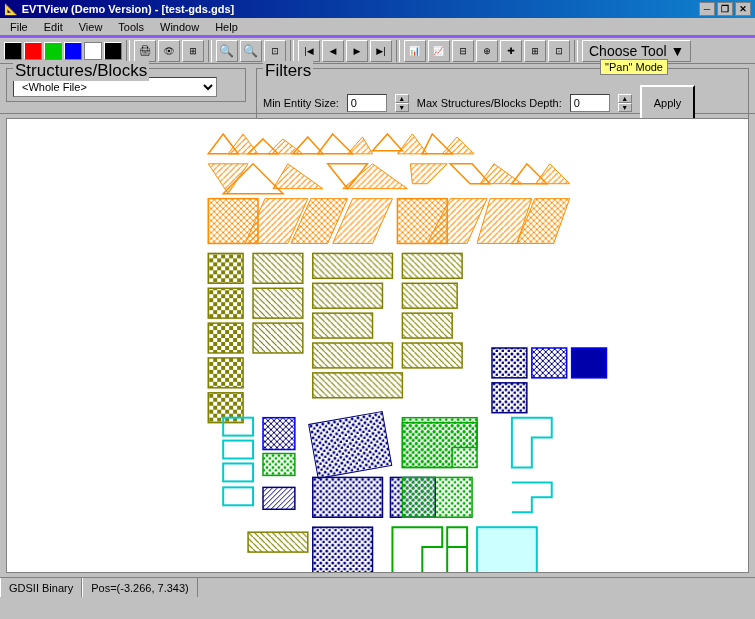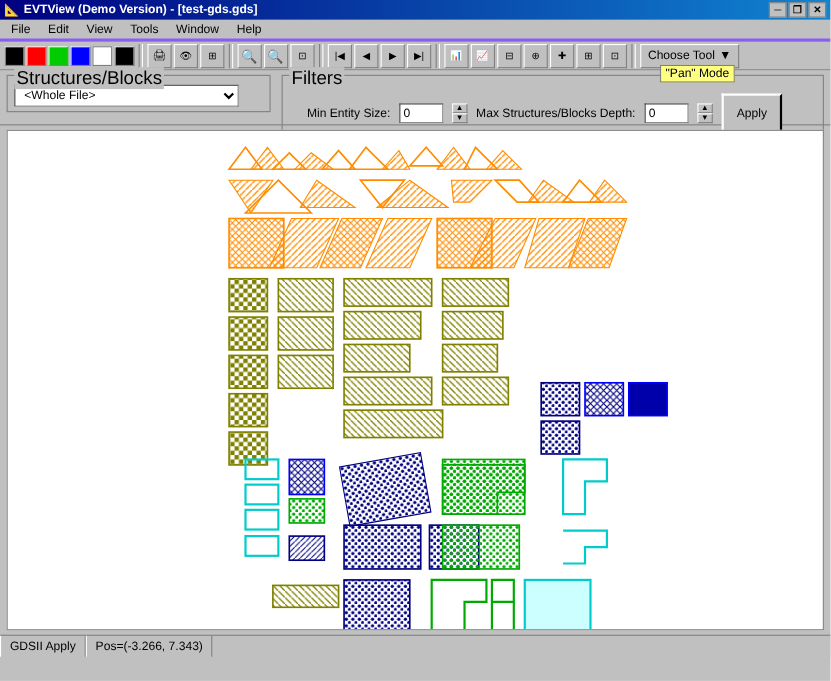--- a/index.html
+++ b/index.html
@@ -63,21 +63,21 @@
 
     
     #choose-tool-btn {
       display: flex; align-items: center;
       background: #c0c0c0;
       border: 1px solid #808080;
       border-top-color: #ffffff;
       border-left-color: #ffffff;
       padding: 2px 6px;
       cursor: pointer;
-      font-size: 11px;
+      font-size: 14px;
       height: 22px;
     }
 
     
     #controls-area {
       background: #c0c0c0;
       display: flex;
       align-items: flex-start;
       padding: 4px 6px;
       gap: 10px;
@@ -121,21 +121,20 @@
       position: absolute;
       top: -10px;
       right: 80px;
     }
 
     .filters-row {
       display: flex;
       align-items: center;
       gap: 8px;
       margin-top: 4px;
-      margin-left: 16px;
     }
     .filter-label { font-size: 11px; }
     .filter-input {
       width: 40px; height: 18px;
       border: 1px solid #808080;
       border-top-color: #404040;
       border-left-color: #404040;
       background: white;
       font-size: 11px;
       padding: 1px 3px;
@@ -445,18 +444,18 @@
 
     <path d="M380,410 L430,410 L430,430 L410,430 L410,460 L380,460 Z" fill="none" stroke="#00aa00" stroke-width="2"></path>
     <path d="M435,410 L455,410 L455,460 L435,460 Z M435,430 L455,430" fill="none" stroke="#00aa00" stroke-width="2"></path>
 
     <rect x="465" y="410" width="60" height="50" fill="url(#cyanLight)" stroke="#00cccc" stroke-width="2"></rect>
   </svg>
 </div>
 
 <div id="statusbar">
   <div class="status-panel">
-    <span>GDSII Apply</span>
+    <span>GDSII Binary</span>
   </div>
   <div class="status-panel">
     <span>Pos=(-3.266, 7.343)</span>
   </div>
 </div>
 
 </body></html>

